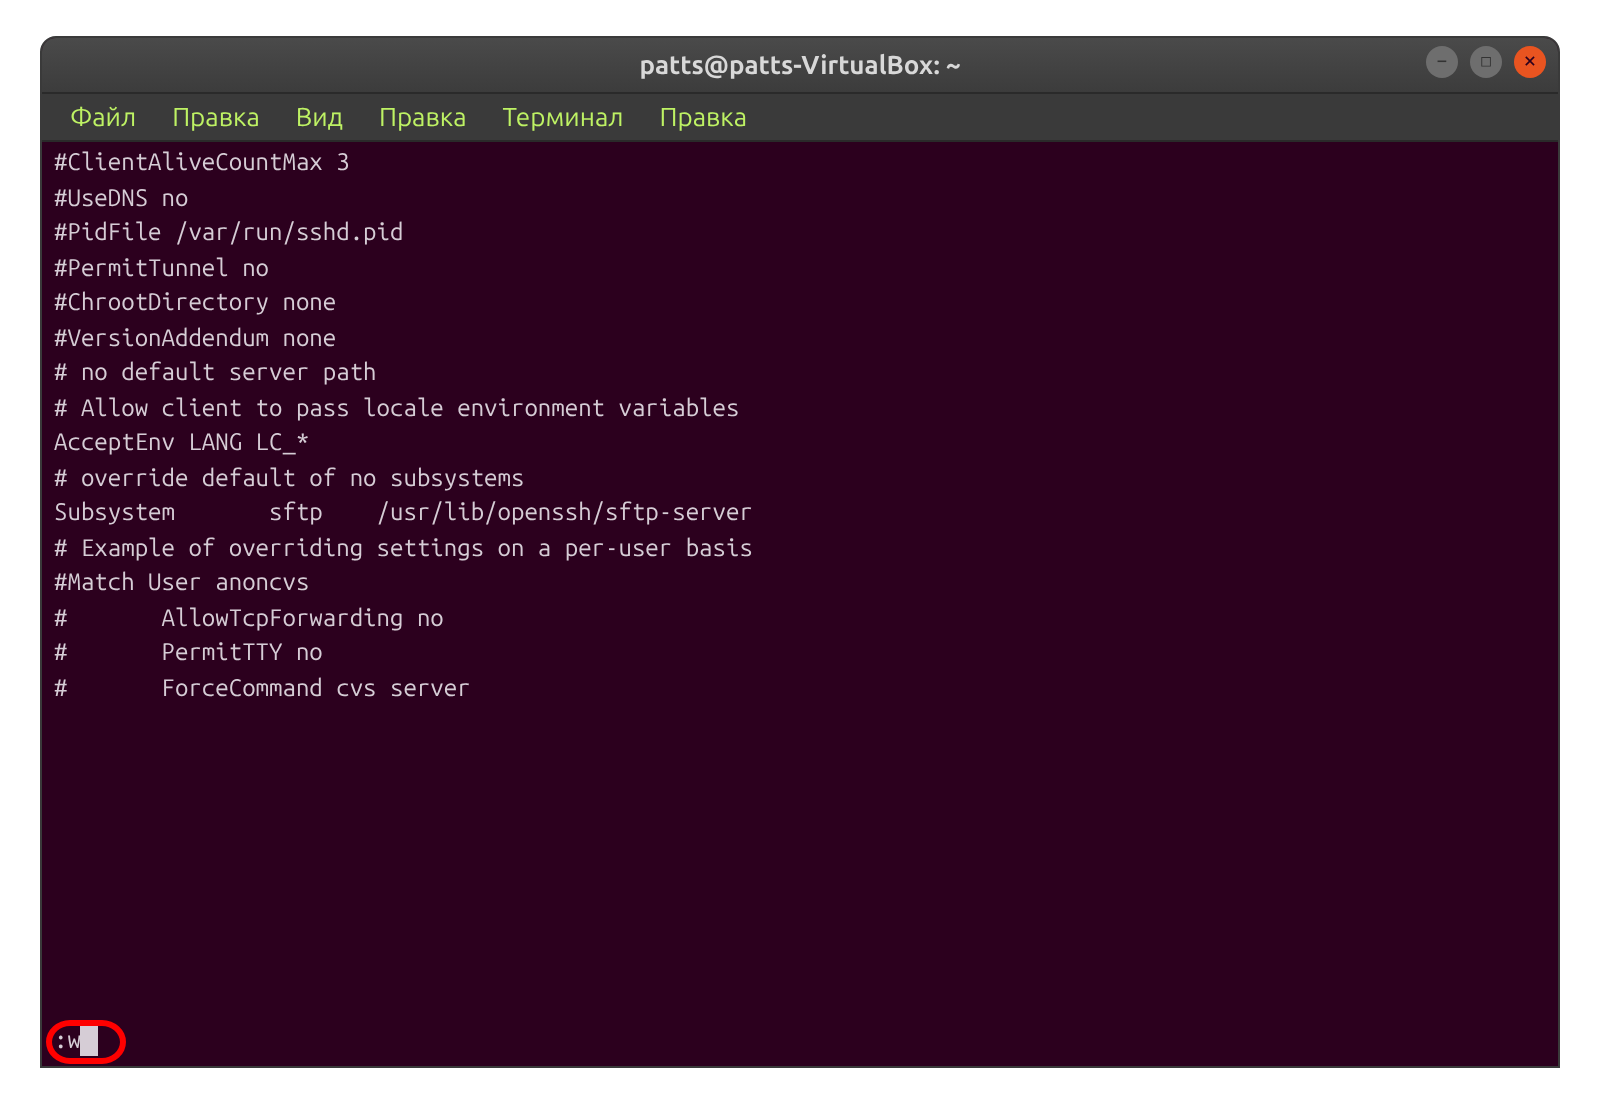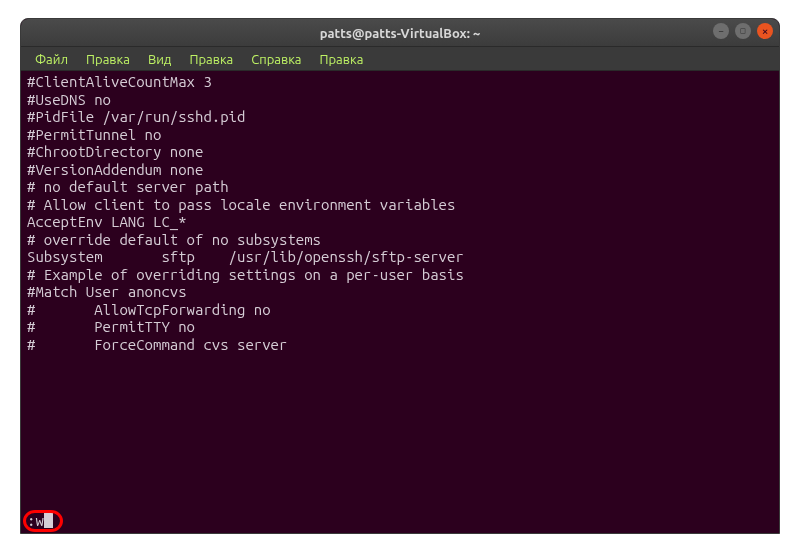--- a/index.html
+++ b/index.html
@@ -80,21 +80,21 @@
       font-size: 13px;
       font-family: "Ubuntu", sans-serif;
       padding: 2px 8px;
       cursor: pointer;
     }
     .terminal-body {
       flex: 1;
       background: #2c001e;
       padding: 2px 6px;
       font-family: "Ubuntu Mono", "DejaVu Sans Mono", monospace;
-      font-size: 15px;
+      font-size: 12px;
       line-height: 17.5px;
       color: #d6cdd6;
       overflow: hidden;
       position: relative;
     }
     .term-line {
       white-space: pre;
       color: #d6cdd6;
     }
     .command-line {
@@ -136,21 +136,21 @@
       <div class="window-btn btn-min"></div>
       <div class="window-btn btn-max"></div>
       <div class="window-btn btn-close"></div>
     </div>
   </div>
   <div class="menubar">
     <span class="menu-item">Файл</span>
     <span class="menu-item">Правка</span>
     <span class="menu-item">Вид</span>
     <span class="menu-item">Правка</span>
-    <span class="menu-item">Справка</span>
+    <span class="menu-item">Терминал</span>
     <span class="menu-item">Правка</span>
   </div>
   <div class="terminal-body">
     <div class="term-line">#ClientAliveCountMax 3</div>
     <div class="term-line">#UseDNS no</div>
     <div class="term-line">#PidFile /var/run/sshd.pid</div>
     <div class="term-line">#PermitTunnel no</div>
     <div class="term-line">#ChrootDirectory none</div>
     <div class="term-line">#VersionAddendum none</div>
     <div class="term-line"></div>

